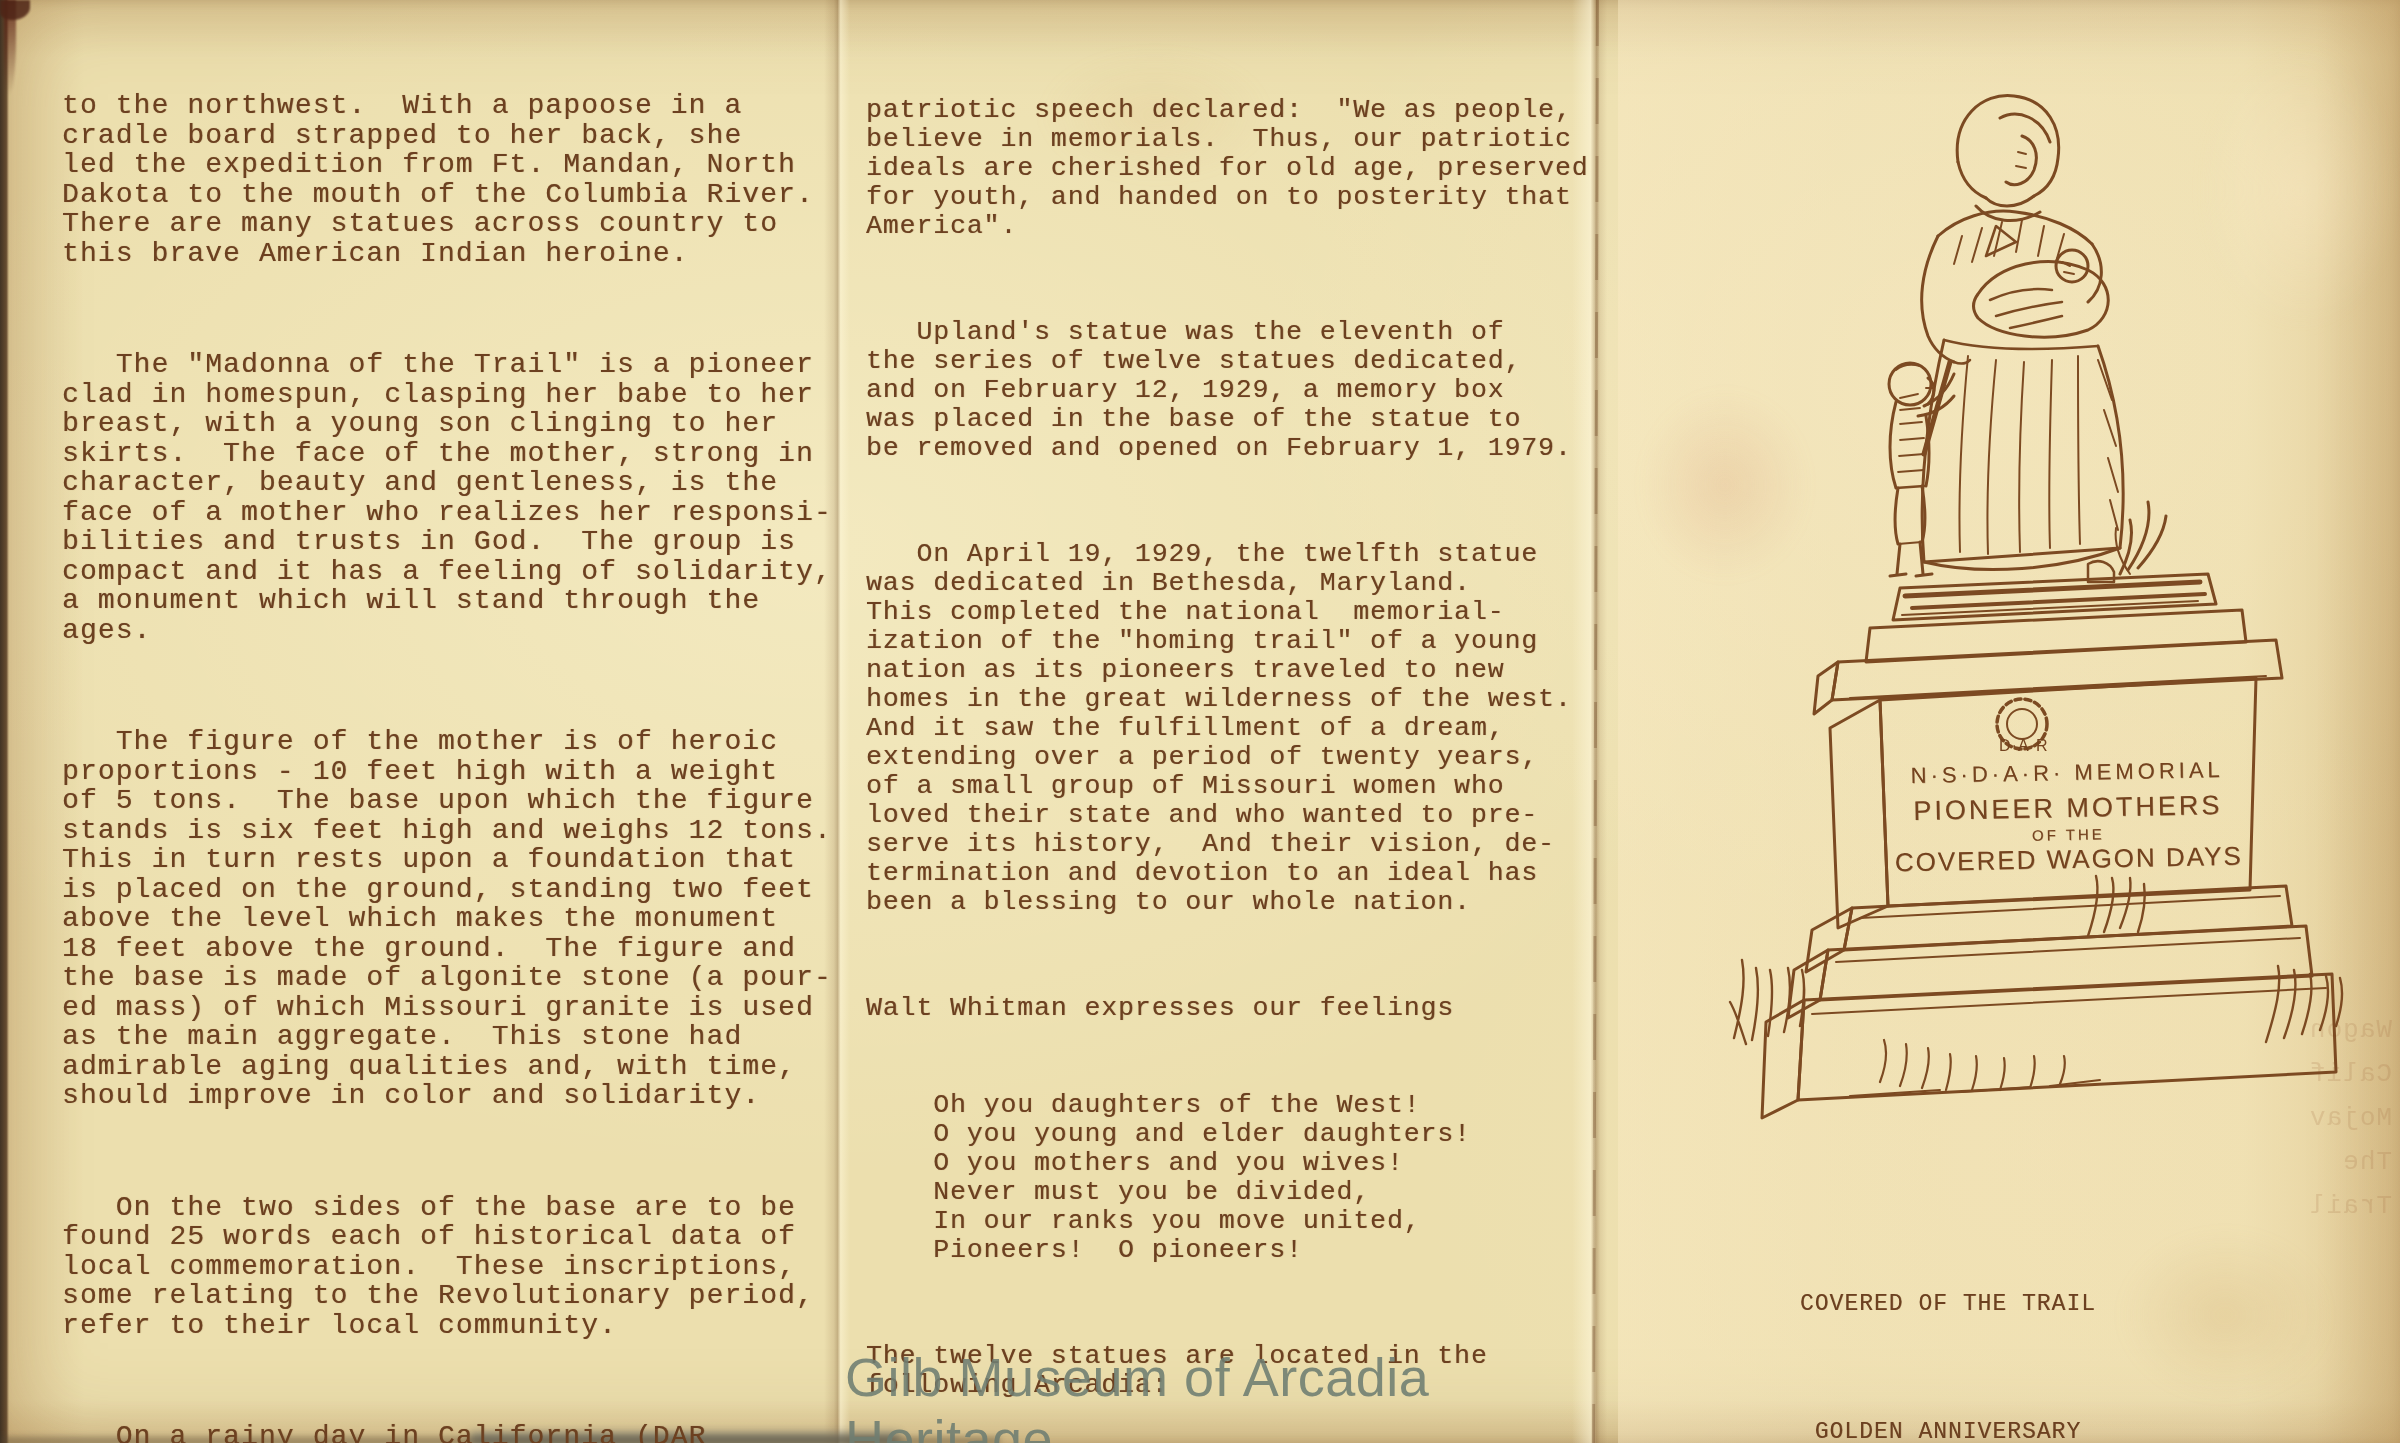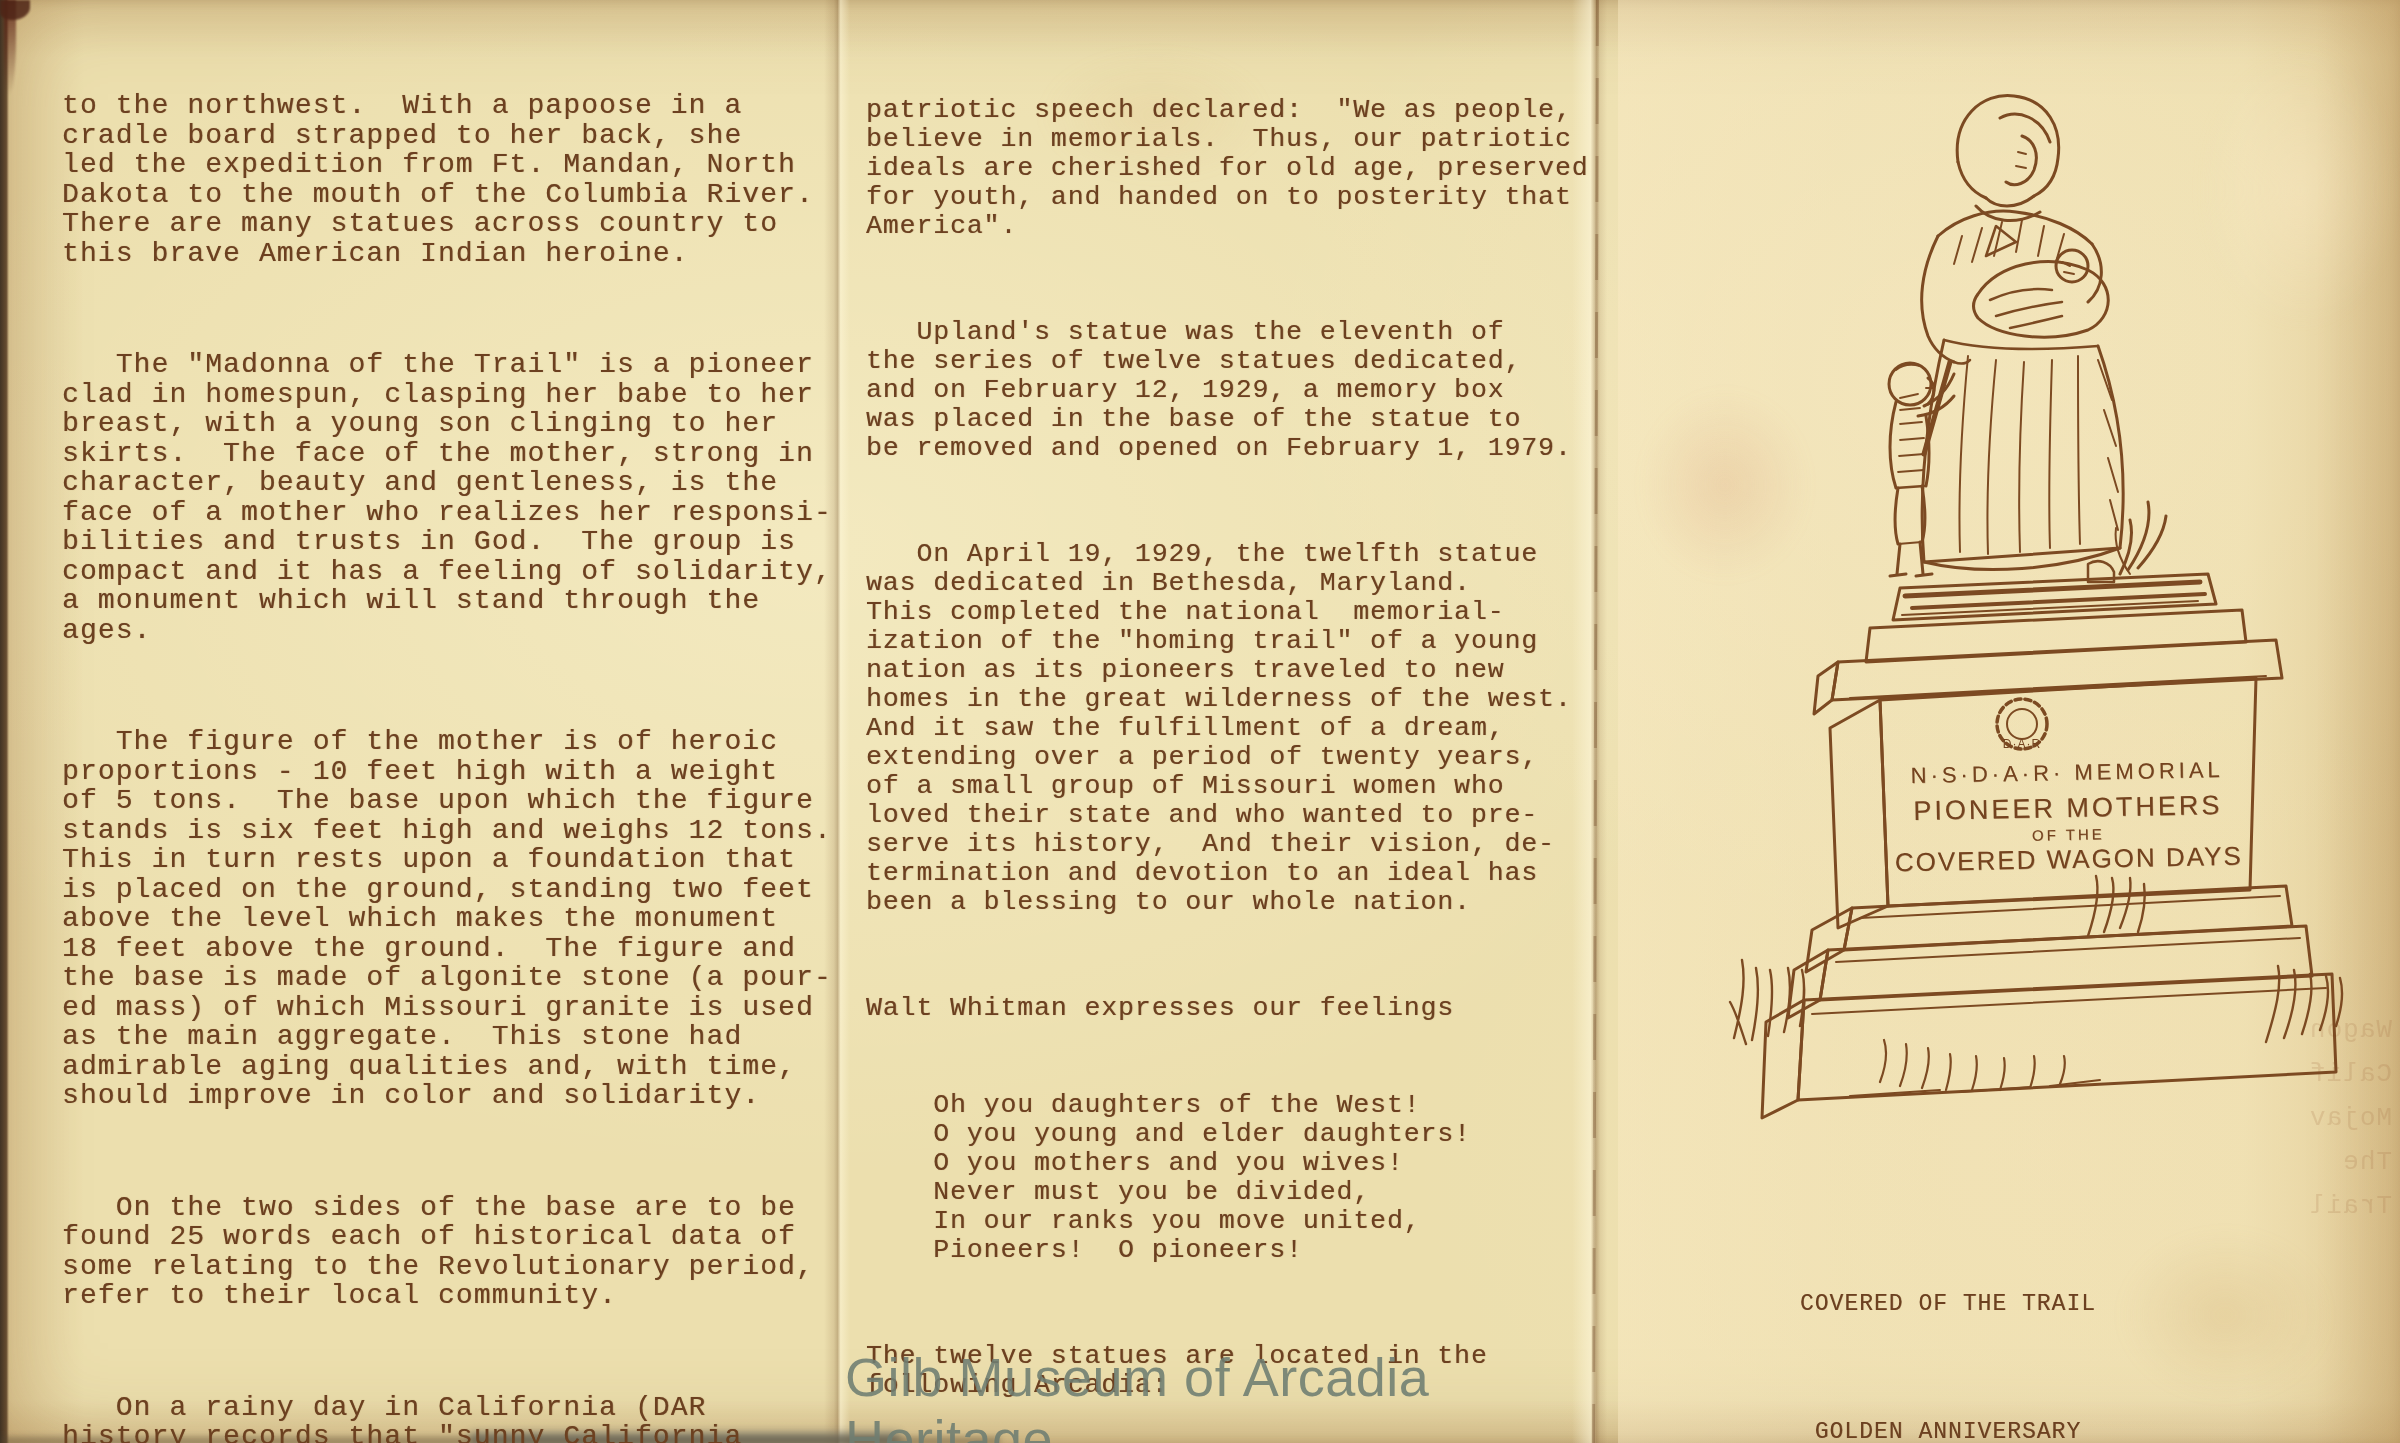--- a/index.html
+++ b/index.html
@@ -42,21 +42,21 @@
   .table-shadow{position:absolute;left:470px;bottom:-3px;width:430px;height:13px;background:#6d6f64;filter:blur(5px);opacity:.85;}
   .bottom-edge{position:absolute;left:0;bottom:-2px;width:1000px;height:8px;background:rgba(82,70,52,.4);filter:blur(3px);}
   .stain{position:absolute;border-radius:50%;filter:blur(8px);}
   .stain-1{left:1640px;top:390px;width:170px;height:190px;background:radial-gradient(closest-side,rgba(212,142,104,.20),rgba(212,142,104,0));}
   .stain-2{left:2120px;top:1230px;width:210px;height:170px;background:radial-gradient(closest-side,rgba(198,158,94,.22),rgba(198,158,94,0));}
   .stain-3{left:1040px;top:50px;width:230px;height:130px;background:radial-gradient(closest-side,rgba(214,176,112,.16),rgba(214,176,112,0));}
   .stain-4{left:2200px;top:50px;width:200px;height:280px;background:radial-gradient(closest-side,rgba(255,238,205,.35),rgba(255,238,205,0));}
   
   .statue-svg{position:absolute;left:1700px;top:30px;width:700px;height:1140px;}
   .seal-label{position:absolute;left:1999px;top:737px;width:46px;text-align:center;
-    font-family:"Liberation Sans",sans-serif;font-size:12px;letter-spacing:1px;color:#74431f;}
+    font-family:"Liberation Sans",sans-serif;font-size:16px;letter-spacing:1px;color:#74431f;}
   .pedestal-text{position:absolute;left:1872px;top:760px;width:392px;text-align:center;
     color:#74431f;font-family:"Liberation Sans",sans-serif;transform:rotate(-1.1deg);
     text-shadow:0.4px 0.4px 0.5px rgba(116,67,31,.5);}
   .ped-l1{font-size:22px;letter-spacing:4px;}
   .ped-l2{font-size:27px;letter-spacing:3px;margin-top:7px;}
   .ped-l3{font-size:15px;letter-spacing:3px;margin-top:2px;}
   .ped-l4{font-size:26px;letter-spacing:2px;margin-top:1px;}
   .caption{position:absolute;left:1758px;top:1198px;width:380px;text-align:center;
     color:#6c4020;font-size:23px;line-height:42.5px;letter-spacing:1px;white-space:pre;
     text-shadow:0.4px 0.3px 0.6px rgba(104,60,28,.5);}
@@ -90,21 +90,21 @@
       <div class="line">Calif</div>
       <div class="line">Mojav</div>
       <div class="line">The</div>
       <div class="line">Trail</div>
     </div>
 
   <div class="col col-left">
     <div class="para"><div class="line">to the northwest.  With a papoose in a</div><div class="line">cradle board strapped to her back, she</div><div class="line">led the expedition from Ft. Mandan, North</div><div class="line">Dakota to the mouth of the Columbia River.</div><div class="line">There are many statues across country to</div><div class="line">this brave American Indian heroine.</div></div>
     <div class="para"><div class="line">   The "Madonna of the Trail" is a pioneer</div><div class="line">clad in homespun, clasping her babe to her</div><div class="line">breast, with a young son clinging to her</div><div class="line">skirts.  The face of the mother, strong in</div><div class="line">character, beauty and gentleness, is the</div><div class="line">face of a mother who realizes her responsi-</div><div class="line">bilities and trusts in God.  The group is</div><div class="line">compact and it has a feeling of solidarity,</div><div class="line">a monument which will stand through the</div><div class="line">ages.</div></div>
     <div class="para"><div class="line">   The figure of the mother is of heroic</div><div class="line">proportions - 10 feet high with a weight</div><div class="line">of 5 tons.  The base upon which the figure</div><div class="line">stands is six feet high and weighs 12 tons.</div><div class="line">This in turn rests upon a foundation that</div><div class="line">is placed on the ground, standing two feet</div><div class="line">above the level which makes the monument</div><div class="line">18 feet above the ground.  The figure and</div><div class="line">the base is made of algonite stone (a pour-</div><div class="line">ed mass) of which Missouri granite is used</div><div class="line">as the main aggregate.  This stone had</div><div class="line">admirable aging qualities and, with time,</div><div class="line">should improve in color and solidarity.</div></div>
-    <div class="para"><div class="line">   On the two sides of the base are to be</div><div class="line">found 25 words each of historical data of</div><div class="line">some relating to the Revolutionary period,</div><div class="line">refer to their local community.</div></div>
+    <div class="para"><div class="line">   On the two sides of the base are to be</div><div class="line">found 25 words each of historical data of</div><div class="line">local commemoration.  These inscriptions,</div><div class="line">some relating to the Revolutionary period,</div><div class="line">refer to their local community.</div></div>
     <div class="para"><div class="line">   On a rainy day in California (DAR</div><div class="line">history records that "sunny California</div><div class="line">had the only dedication in the rain")the</div></div>
   </div>
 
   <div class="col col-mid">
     <div class="para"><div class="line">patriotic speech declared:  "We as people,</div><div class="line">believe in memorials.  Thus, our patriotic</div><div class="line">ideals are cherished for old age, preserved</div><div class="line">for youth, and handed on to posterity that</div><div class="line">America".</div></div>
     <div class="para"><div class="line">   Upland's statue was the eleventh of</div><div class="line">the series of twelve statues dedicated,</div><div class="line">and on February 12, 1929, a memory box</div><div class="line">was placed in the base of the statue to</div><div class="line">be removed and opened on February 1, 1979.</div></div>
     <div class="para"><div class="line">   On April 19, 1929, the twelfth statue</div><div class="line">was dedicated in Bethesda, Maryland.</div><div class="line">This completed the national  memorial-</div><div class="line">ization of the "homing trail" of a young</div><div class="line">nation as its pioneers traveled to new</div><div class="line">homes in the great wilderness of the west.</div><div class="line">And it saw the fulfillment of a dream,</div><div class="line">extending over a period of twenty years,</div><div class="line">of a small group of Missouri women who</div><div class="line">loved their state and who wanted to pre-</div><div class="line">serve its history,  And their vision, de-</div><div class="line">termination and devotion to an ideal has</div><div class="line">been a blessing to our whole nation.</div></div>
     <div class="para"><div class="line">Walt Whitman expresses our feelings</div></div>
     <div class="para poem"><div class="line">    Oh you daughters of the West!</div><div class="line">    O you young and elder daughters!</div><div class="line">    O you mothers and you wives!</div><div class="line">    Never must you be divided,</div><div class="line">    In our ranks you move united,</div><div class="line">    Pioneers!  O pioneers!</div></div>
     <div class="para"><div class="line">The twelve statues are located in the</div><div class="line">following Arcadia:</div></div>

